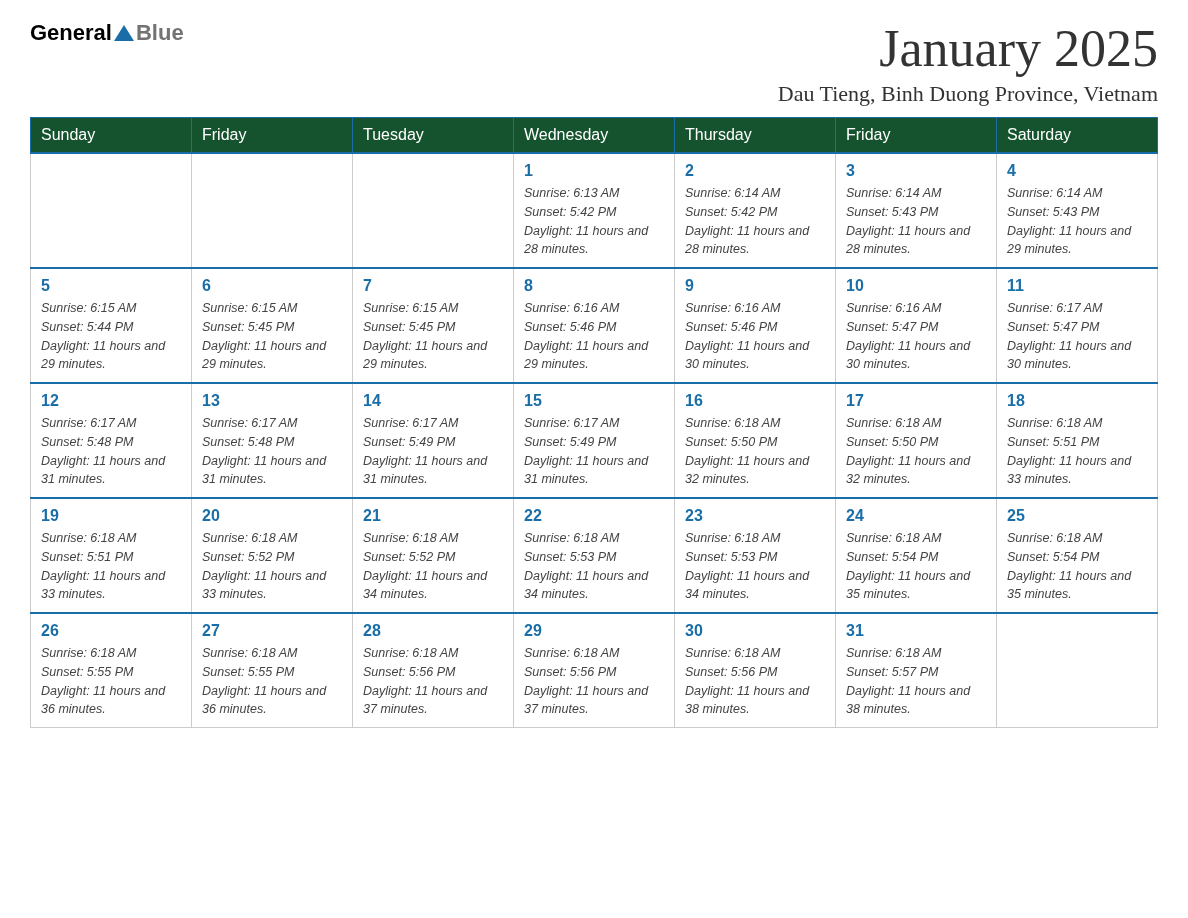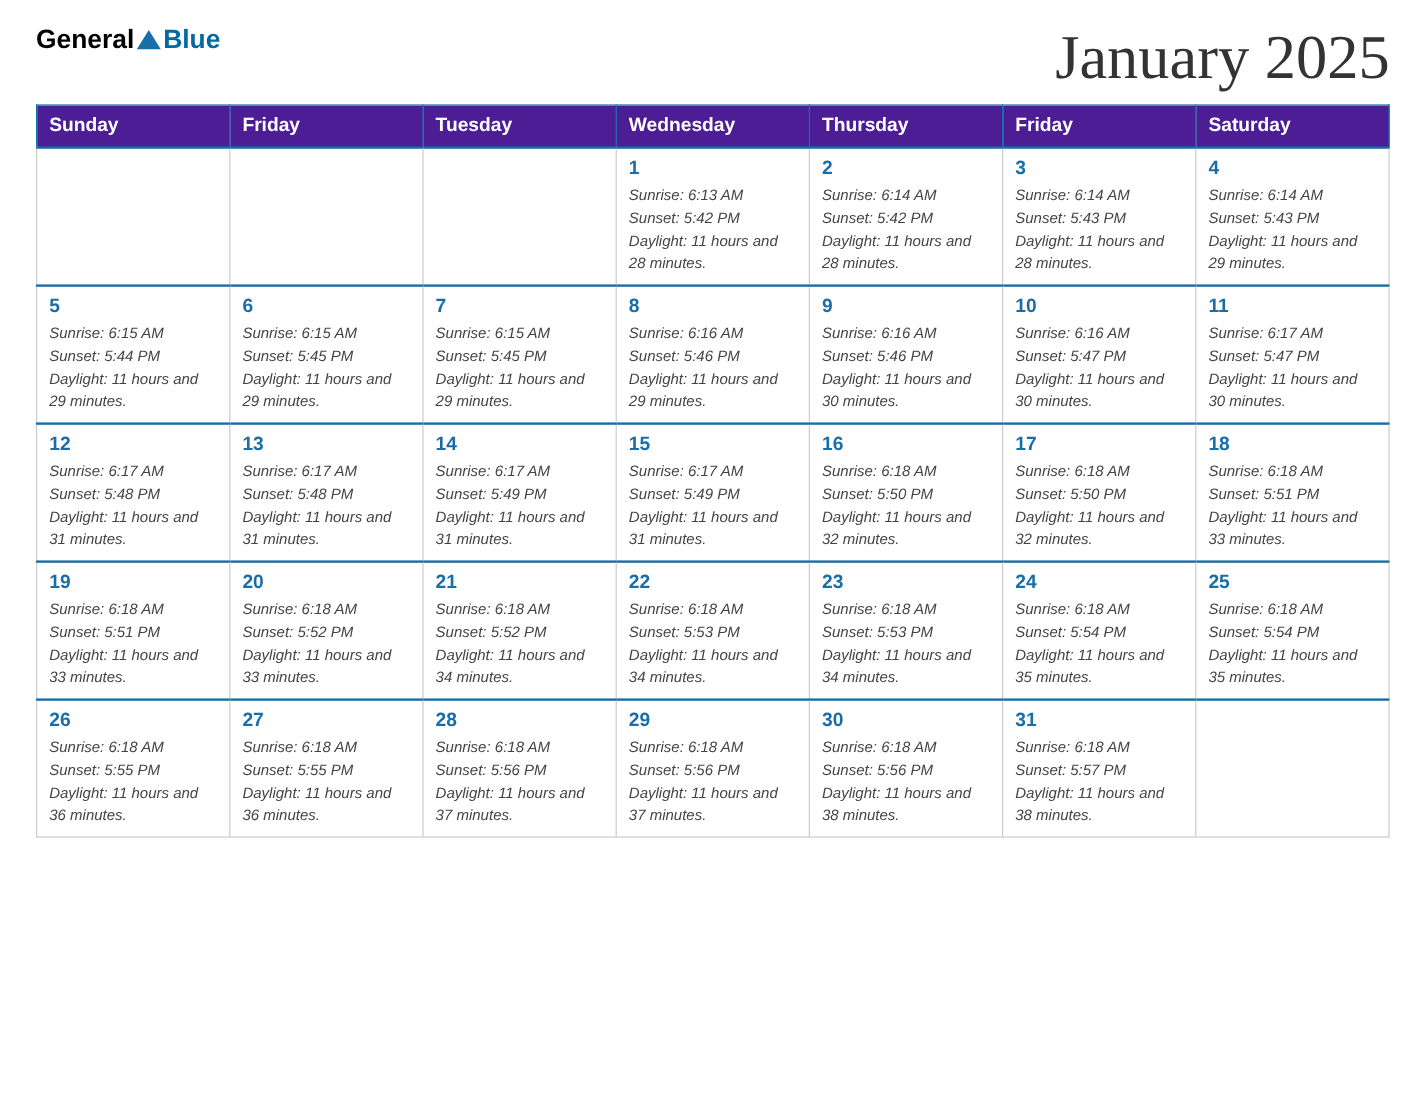--- a/index.html
+++ b/index.html
@@ -37,21 +37,21 @@
       width: 0;
       height: 0;
       border-left: 10px solid transparent;
       border-right: 10px solid transparent;
       border-bottom: 16px solid #1a6ea8;
       display: inline-block;
       margin: 0 2px;
       vertical-align: middle;
     }
     .logo-blue {
-      color: #0369a1;
+      color: #737373;
       font-size: 22px;
       font-weight: bold;
     }
     .title-area {
       text-align: right;
       font-family: Liberation Serif, serif;
     }
     .main-title {
       font-size: 52px;
       font-weight: normal;
@@ -62,26 +62,26 @@
       font-size: 22px;
       color: #333;
       margin-top: 4px;
     }
     .calendar-table {
       width: 100%;
       border-collapse: collapse;
       margin-top: 10px;
     }
     .calendar-table th {
-      background-color: #4c1d95;
+      background-color: #14532d;
       color: #fff;
       text-align: left;
       padding: 8px 10px;
       font-size: 16px;
-      font-weight: bold;
+      font-weight: normal;
       border: 1px solid #1a6ea8;
     }
     .calendar-table td {
       vertical-align: top;
       padding: 8px 10px;
       border: 1px solid #ccc;
       width: 14.28%;
       min-height: 110px;
       font-size: 13px;
       color: #333;
@@ -112,20 +112,21 @@
 <div class="header-section">
   <div class="logo-area">
     <div class="logo-text">
       <span class="logo-general">General</span>
       <span class="logo-triangle"></span>
       <span class="logo-blue">Blue</span>
     </div>
   </div>
   <div class="title-area">
     <div class="main-title">January 2025</div>
+    <div class="subtitle">Dau Tieng, Binh Duong Province, Vietnam</div>
   </div>
 </div>
 
 <table class="calendar-table">
   <thead>
     <tr>
     <th>Sunday</th>
         <th>Friday</th>
         <th>Tuesday</th>
         <th>Wednesday</th>

